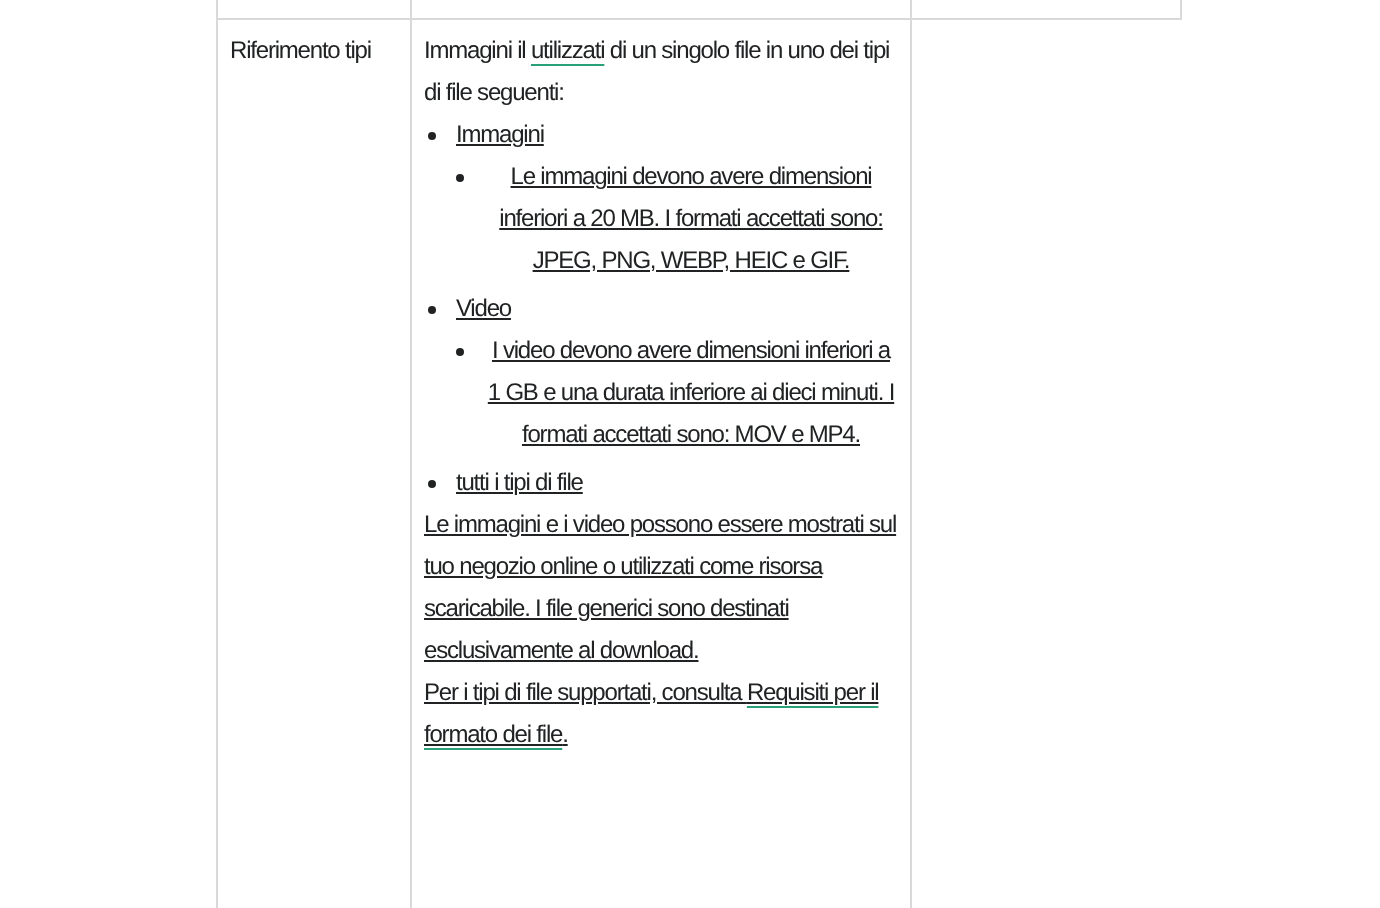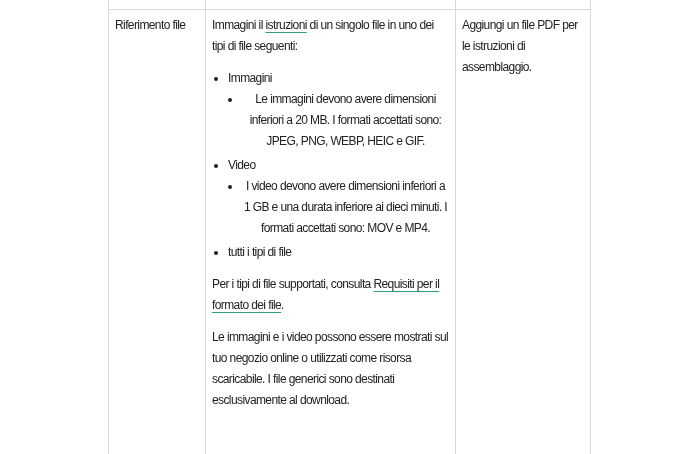--- a/index.html
+++ b/index.html
@@ -24,21 +24,21 @@
     grid-template-rows:10px 1fr;
   }
   .cell{
     border-right:1px solid #d9d9d9;
     box-sizing:border-box;
     padding:5px 6px;
     overflow:hidden;
   }
   .spacer{padding:0;border-bottom:1px solid #d9d9d9;}
   .cell p,.cell ul{margin:0;}
-  .b + .b{margin-top:11px;}
+  .b + .b{text-decoration:underline;}
   ul{padding:0 0 0 16px;list-style:disc;}
   ul ul{padding-left:14px;margin-top:0;text-align:center;}
   li + li{margin-top:3px;}
   li li{margin-top:0;}
   li::marker{color:#202223;}
   .lnk{
     color:inherit;
     cursor:pointer;
     text-decoration:underline;
     text-decoration-color:#2aa079;
@@ -50,47 +50,44 @@
 <body>
 
 <div class="page">
   <div class="tbl">
 
     <div class="cell spacer"></div>
     <div class="cell spacer"></div>
     <div class="cell spacer"></div>
 
     <div class="cell">
-      <p>Riferimento file</p>
+      <p>Riferimento tipi</p>
     </div>
 
     <div class="cell">
-      <p class="b"><span>Immagini il </span><a class="lnk">istruzioni</a><span> di un singolo file in uno dei tipi di file seguenti:</span></p>
+      <p class="b"><span>Immagini il </span><a class="lnk">utilizzati</a><span> di un singolo file in uno dei tipi di file seguenti:</span></p>
 
       <ul class="b">
         <li>
           <span>Immagini</span>
           <ul>
             <li>Le immagini devono avere dimensioni inferiori a 20 MB. I formati accettati sono: JPEG, PNG, WEBP, HEIC e GIF.</li>
           </ul>
         </li>
         <li>
           <span>Video</span>
           <ul>
             <li>I video devono avere dimensioni inferiori a 1 GB e una durata inferiore ai dieci minuti. I formati accettati sono: MOV e MP4.</li>
           </ul>
         </li>
         <li>
           <span>tutti i tipi di file</span>
         </li>
       </ul>
 
+      <p class="b">Le immagini e i video possono essere mostrati sul tuo negozio online o utilizzati come risorsa scaricabile. I file generici sono destinati esclusivamente al download.</p>
+
       <p class="b"><span>Per i tipi di file supportati, consulta </span><a class="lnk">Requisiti per il formato dei file</a><span>.</span></p>
-
-      <p class="b">Le immagini e i video possono essere mostrati sul tuo negozio online o utilizzati come risorsa scaricabile. I file generici sono destinati esclusivamente al download.</p>
     </div>
 
-    <div class="cell">
-      <p>Aggiungi un file PDF per le istruzioni di assemblaggio.</p>
-    </div>
 
   </div>
 </div>
 
 </body></html>

